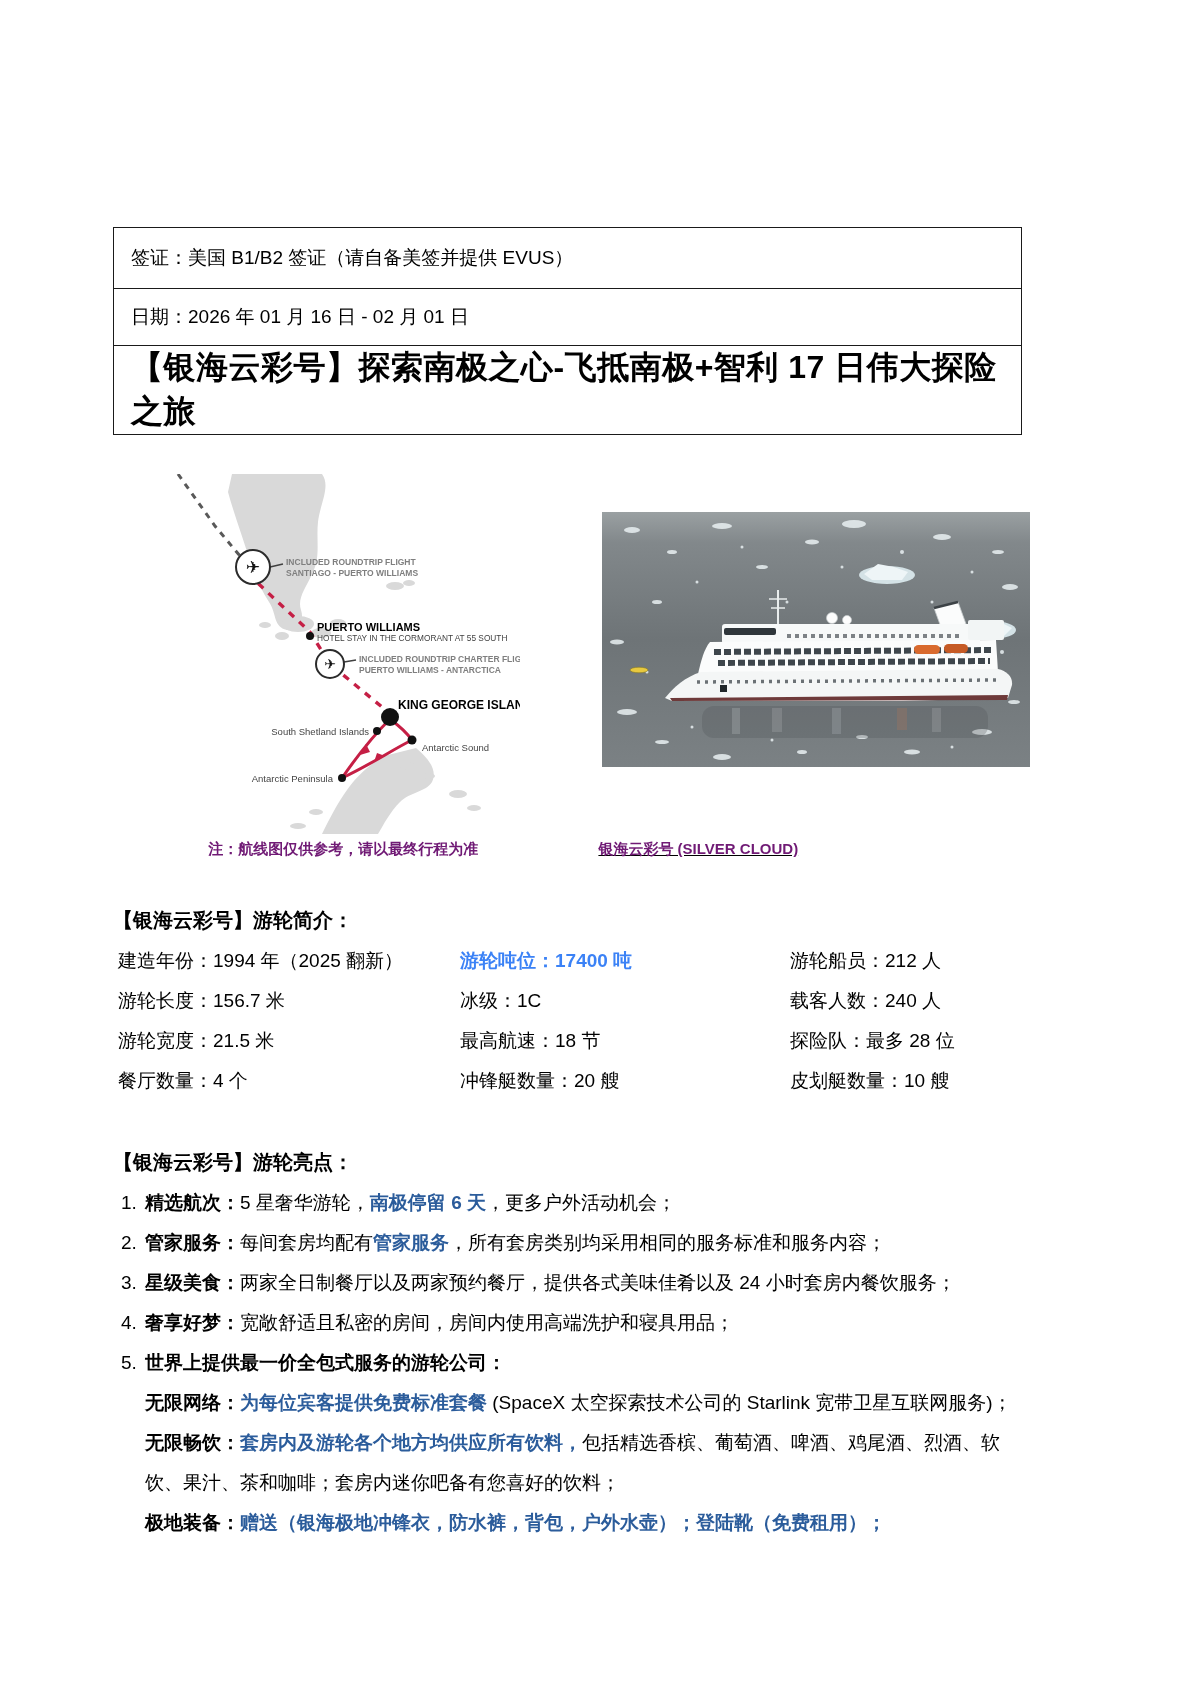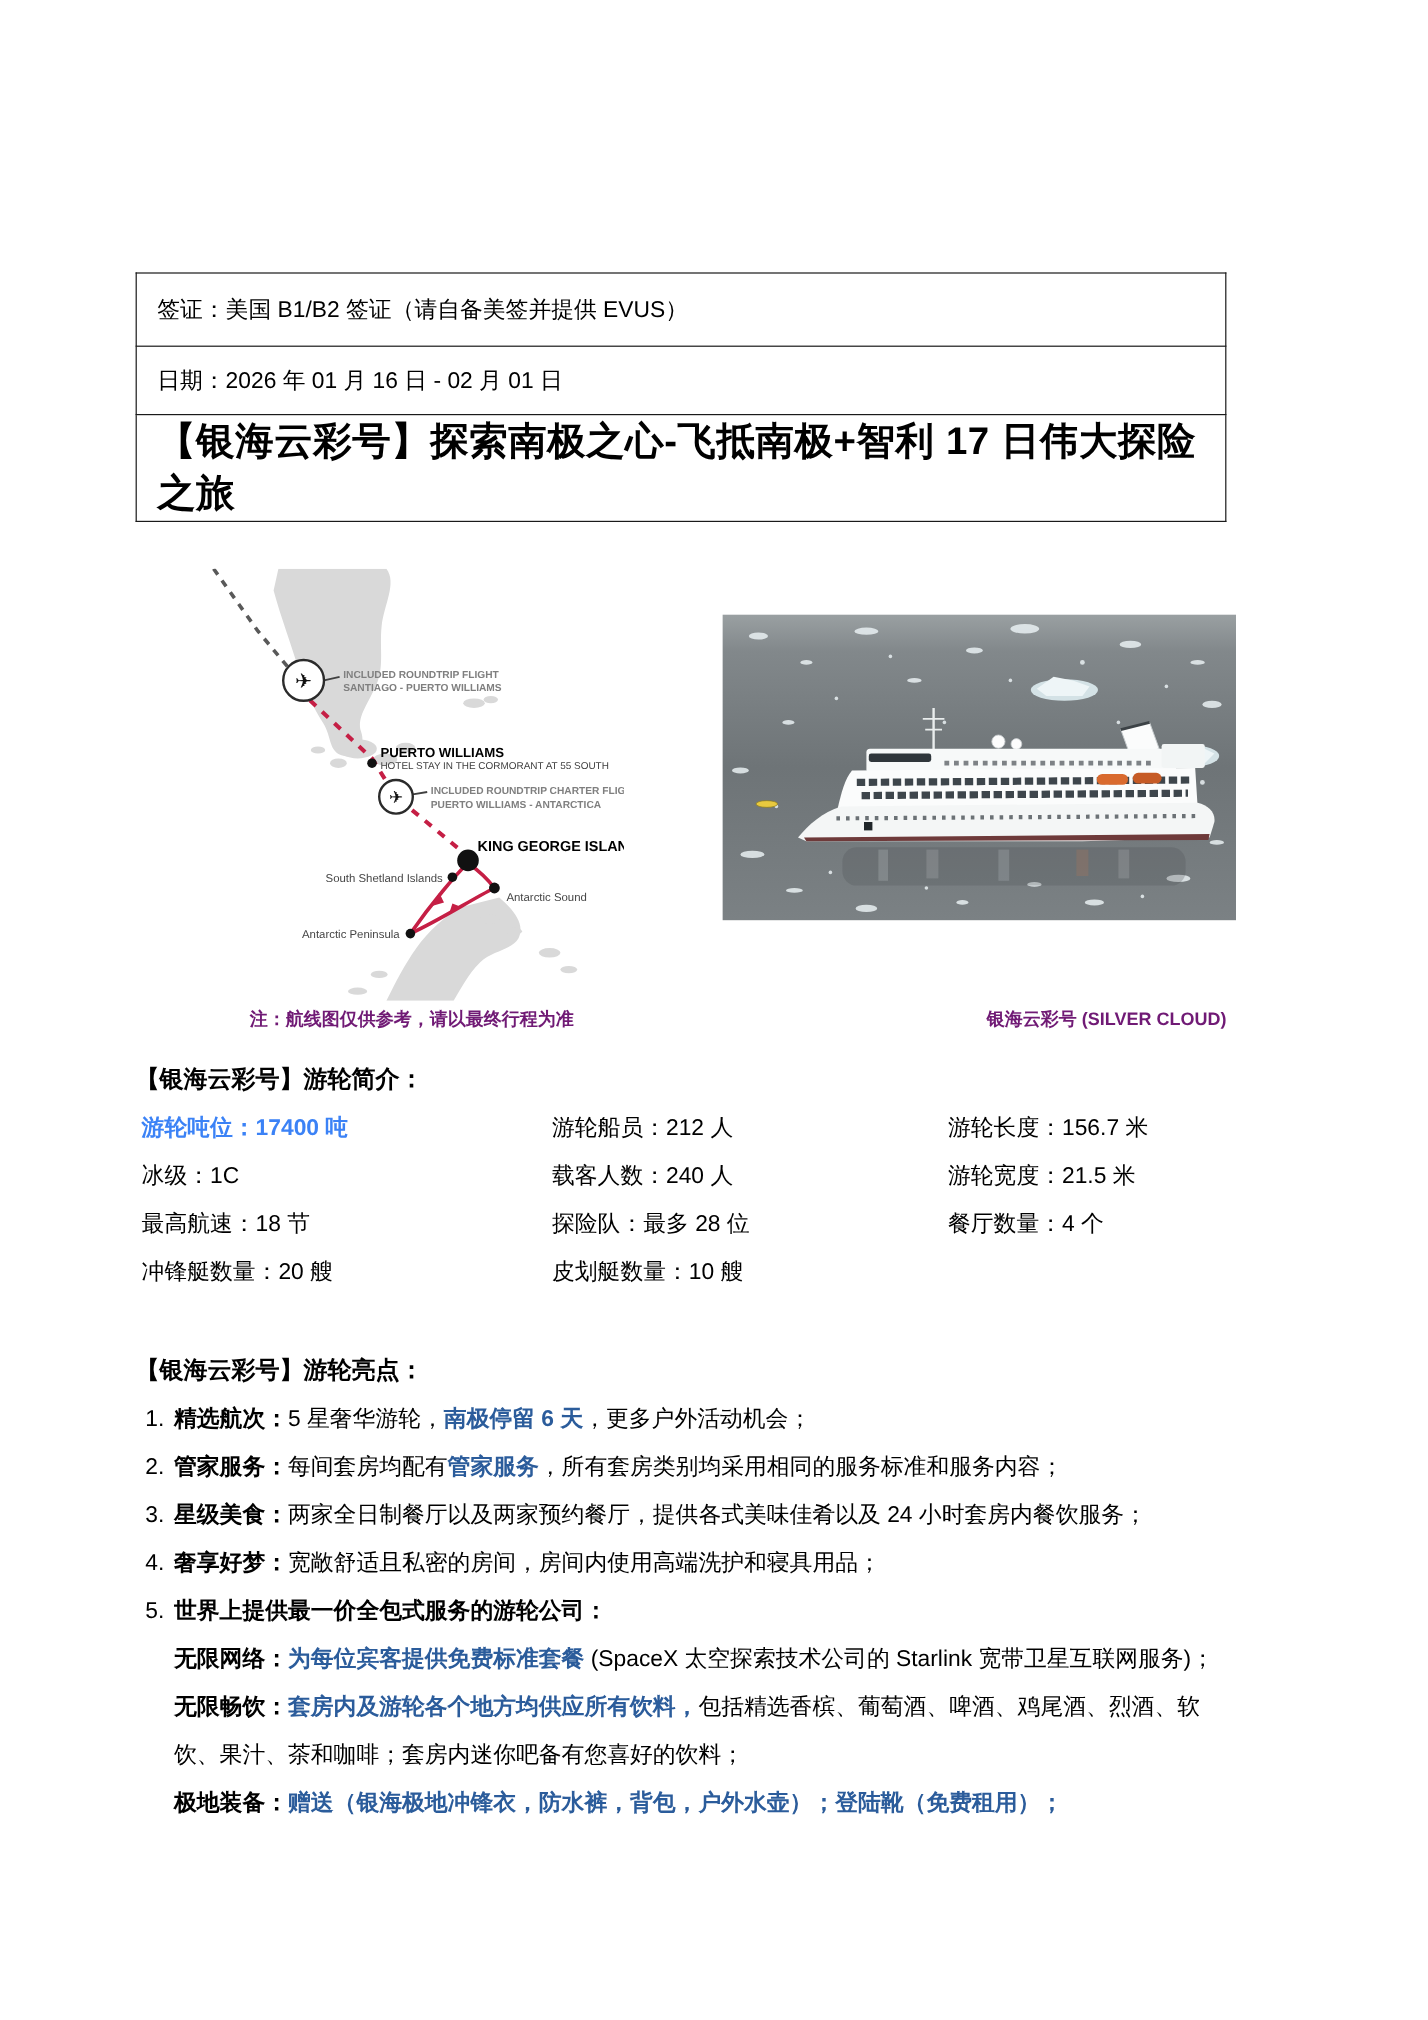--- a/index.html
+++ b/index.html
@@ -20,25 +20,25 @@
   tr.r-visa td { height: 61px; }
   tr.r-date td { height: 57px; }
   tr.r-title td { height: 60px; font-weight: bold; font-size: 32px; letter-spacing: .5px; }
 
   
   .media { display: flex; margin-top: 39px; margin-left: 57px; align-items: flex-start; }
   .map-box { width: 350px; height: 360px; position: relative; }
   .photo-box { width: 428px; height: 255px; margin-left: 82px; margin-top: 38px; }
   .cap-row { display: flex; margin-left: 57px; margin-top: 6px; }
   .cap1 { width: 350px; text-align: center; }
-  .cap2 { width: 428px; margin-left: 82px; text-align: right; }
+  .cap2 { width: 428px; margin-left: 82px; text-align: left; text-decoration: underline; }
   .caption { font-size: 15px; font-weight: bold; color: #701a75; }
 
   
-  .overview { margin-top: 26px; }
+  .overview { margin-top: 46px; }
   .sec-h { font-size: 20px; font-weight: bold; line-height: 30px; }
   .spec-grid {
     display: grid; grid-template-columns: 342px 330px auto;
     margin: 6px 0 0 5px; font-size: 19px; line-height: 40px;
   }
   .spec-cell.hl { color: #3b82f6; font-weight: bold; }
 
   
   .highlights { margin-top: 46px; }
   .hl-list { margin-top: 6px; font-size: 19px; line-height: 40px; }
@@ -241,20 +241,21 @@
         <span class="caption">注：航线图仅供参考，请以最终行程为准</span>
       </div>
       <div class="cap2">
         <span class="caption">银海云彩号 (SILVER CLOUD)</span>
       </div>
     </div>
 
     <div class="overview">
       <div class="sec-h">【银海云彩号】游轮简介：</div>
       <div class="spec-grid">
+        <div class="spec-cell">建造年份：1994 年（2025 翻新）</div>
         <div class="spec-cell hl">游轮吨位：17400 吨</div>
         <div class="spec-cell">游轮船员：212 人</div>
         <div class="spec-cell">游轮长度：156.7 米</div>
         <div class="spec-cell">冰级：1C</div>
         <div class="spec-cell">载客人数：240 人</div>
         <div class="spec-cell">游轮宽度：21.5 米</div>
         <div class="spec-cell">最高航速：18 节</div>
         <div class="spec-cell">探险队：最多 28 位</div>
         <div class="spec-cell">餐厅数量：4 个</div>
         <div class="spec-cell">冲锋艇数量：20 艘</div>

